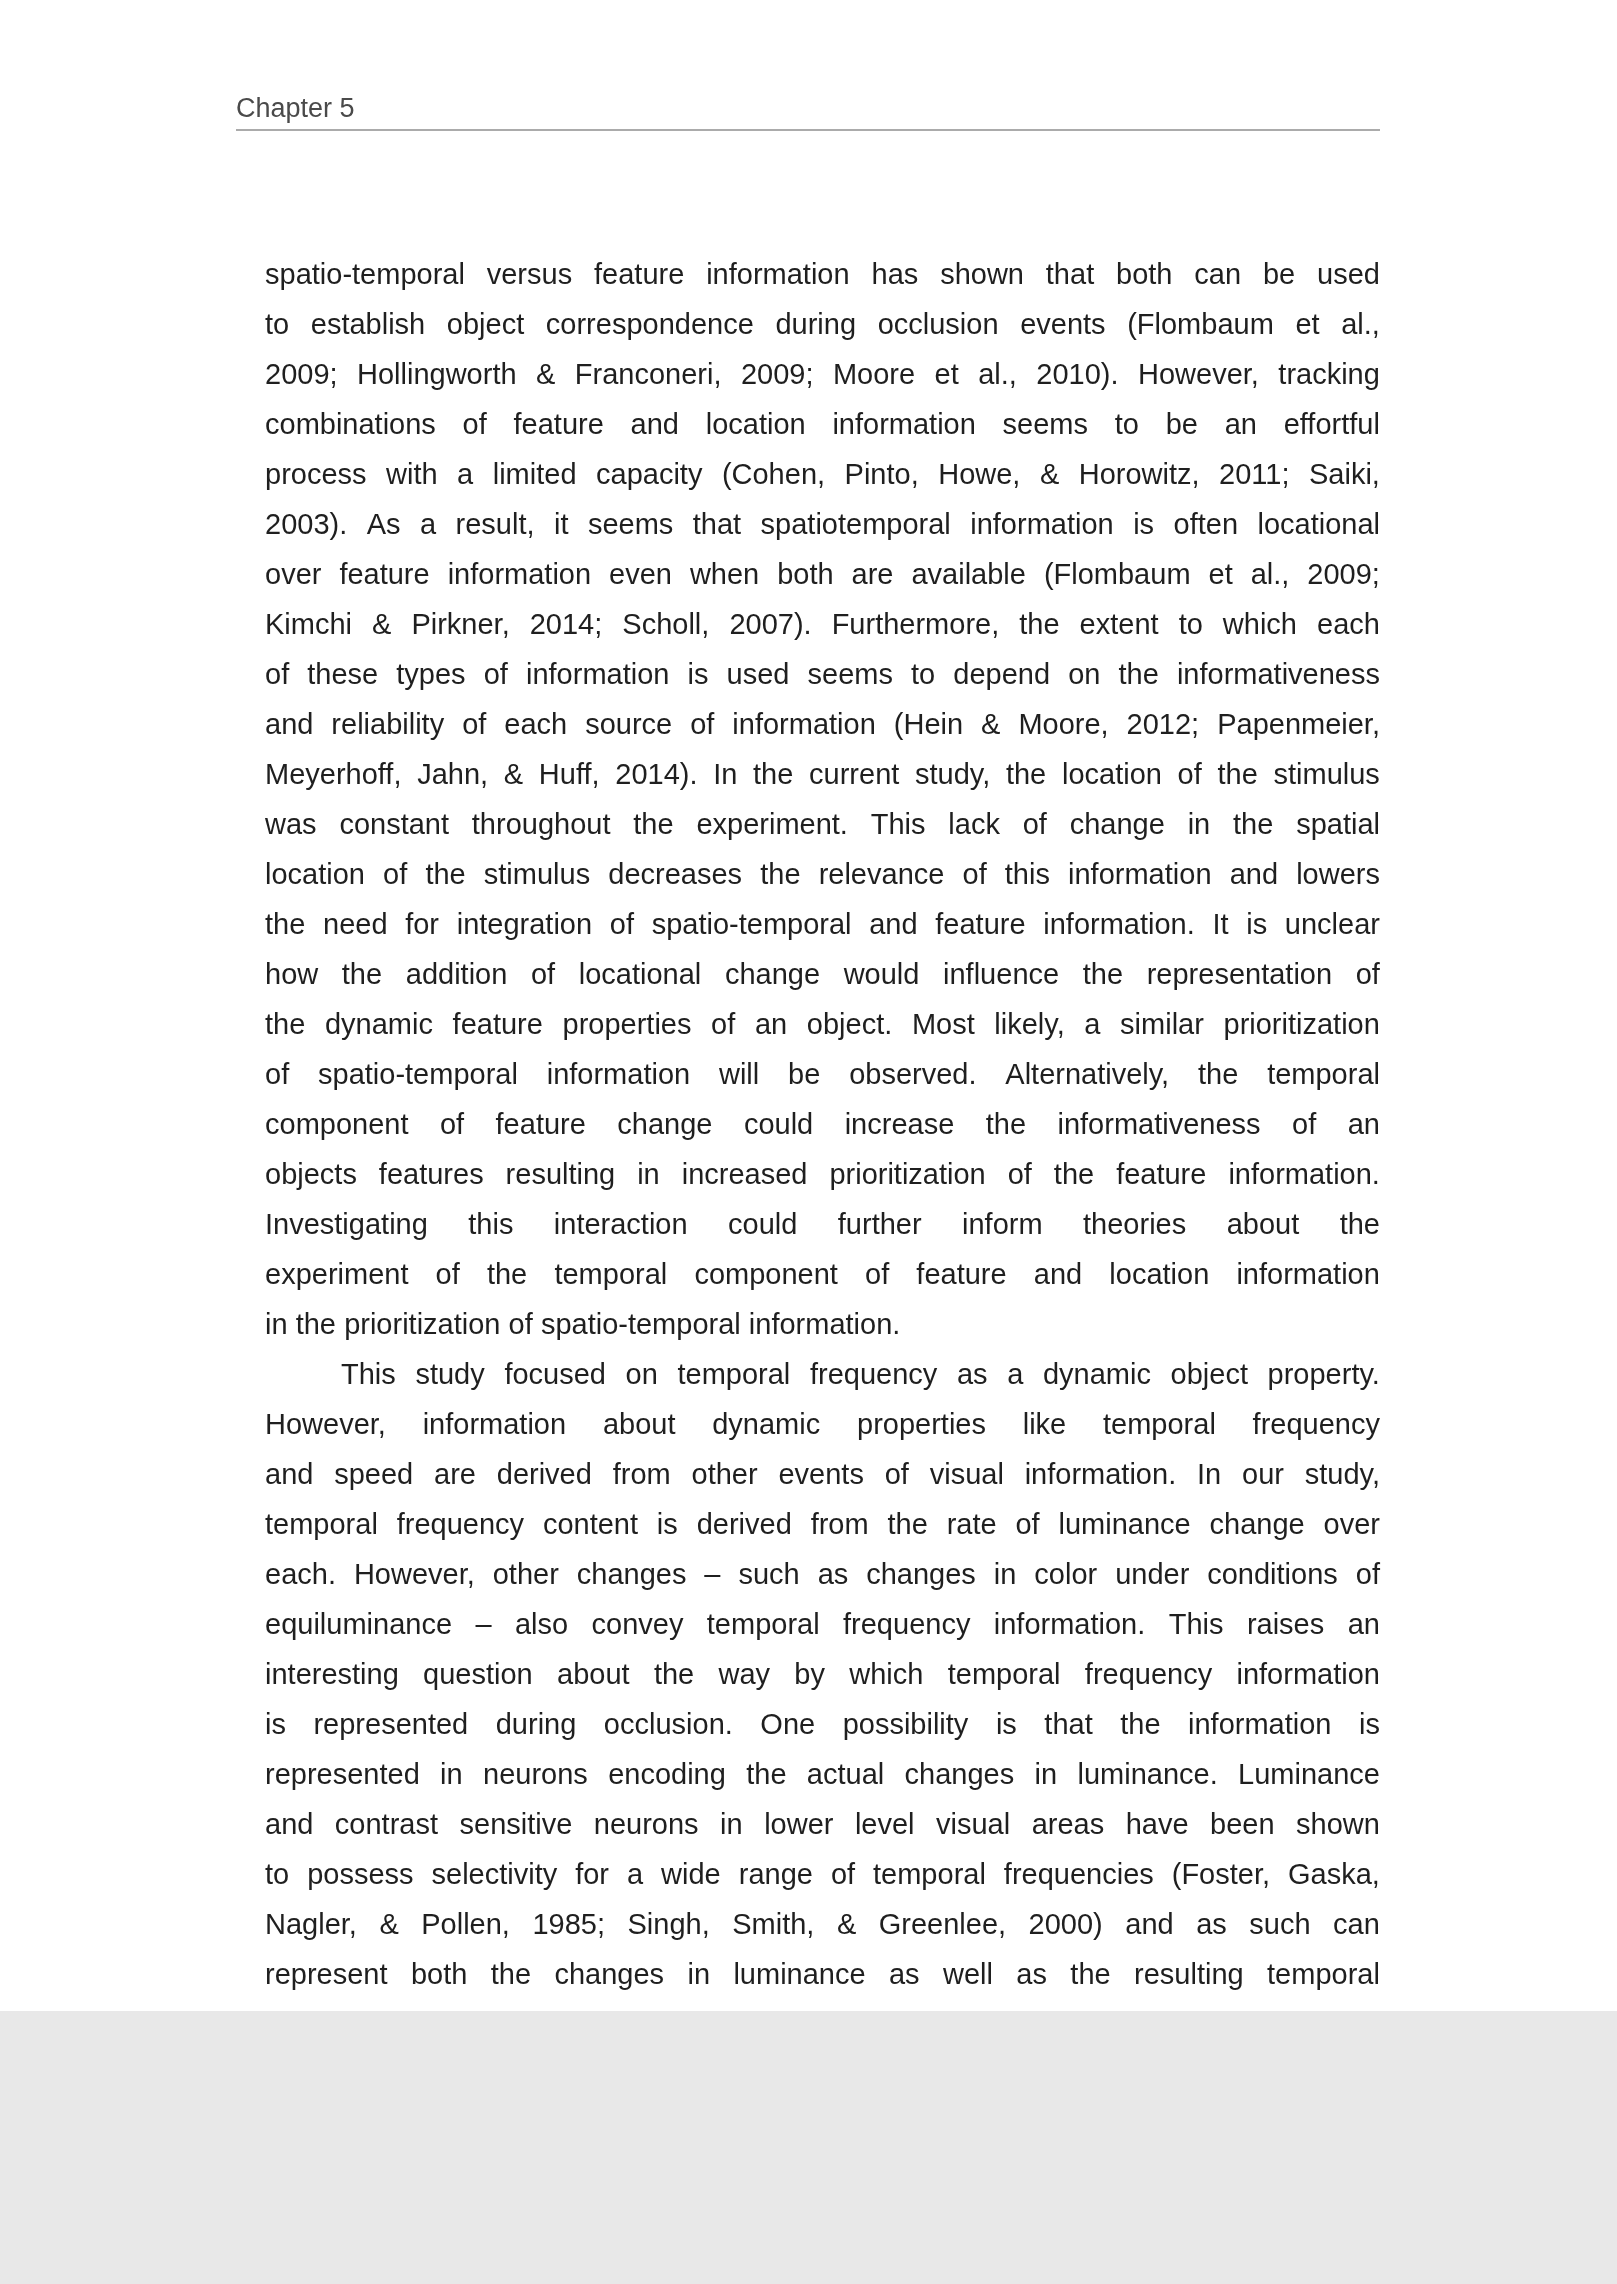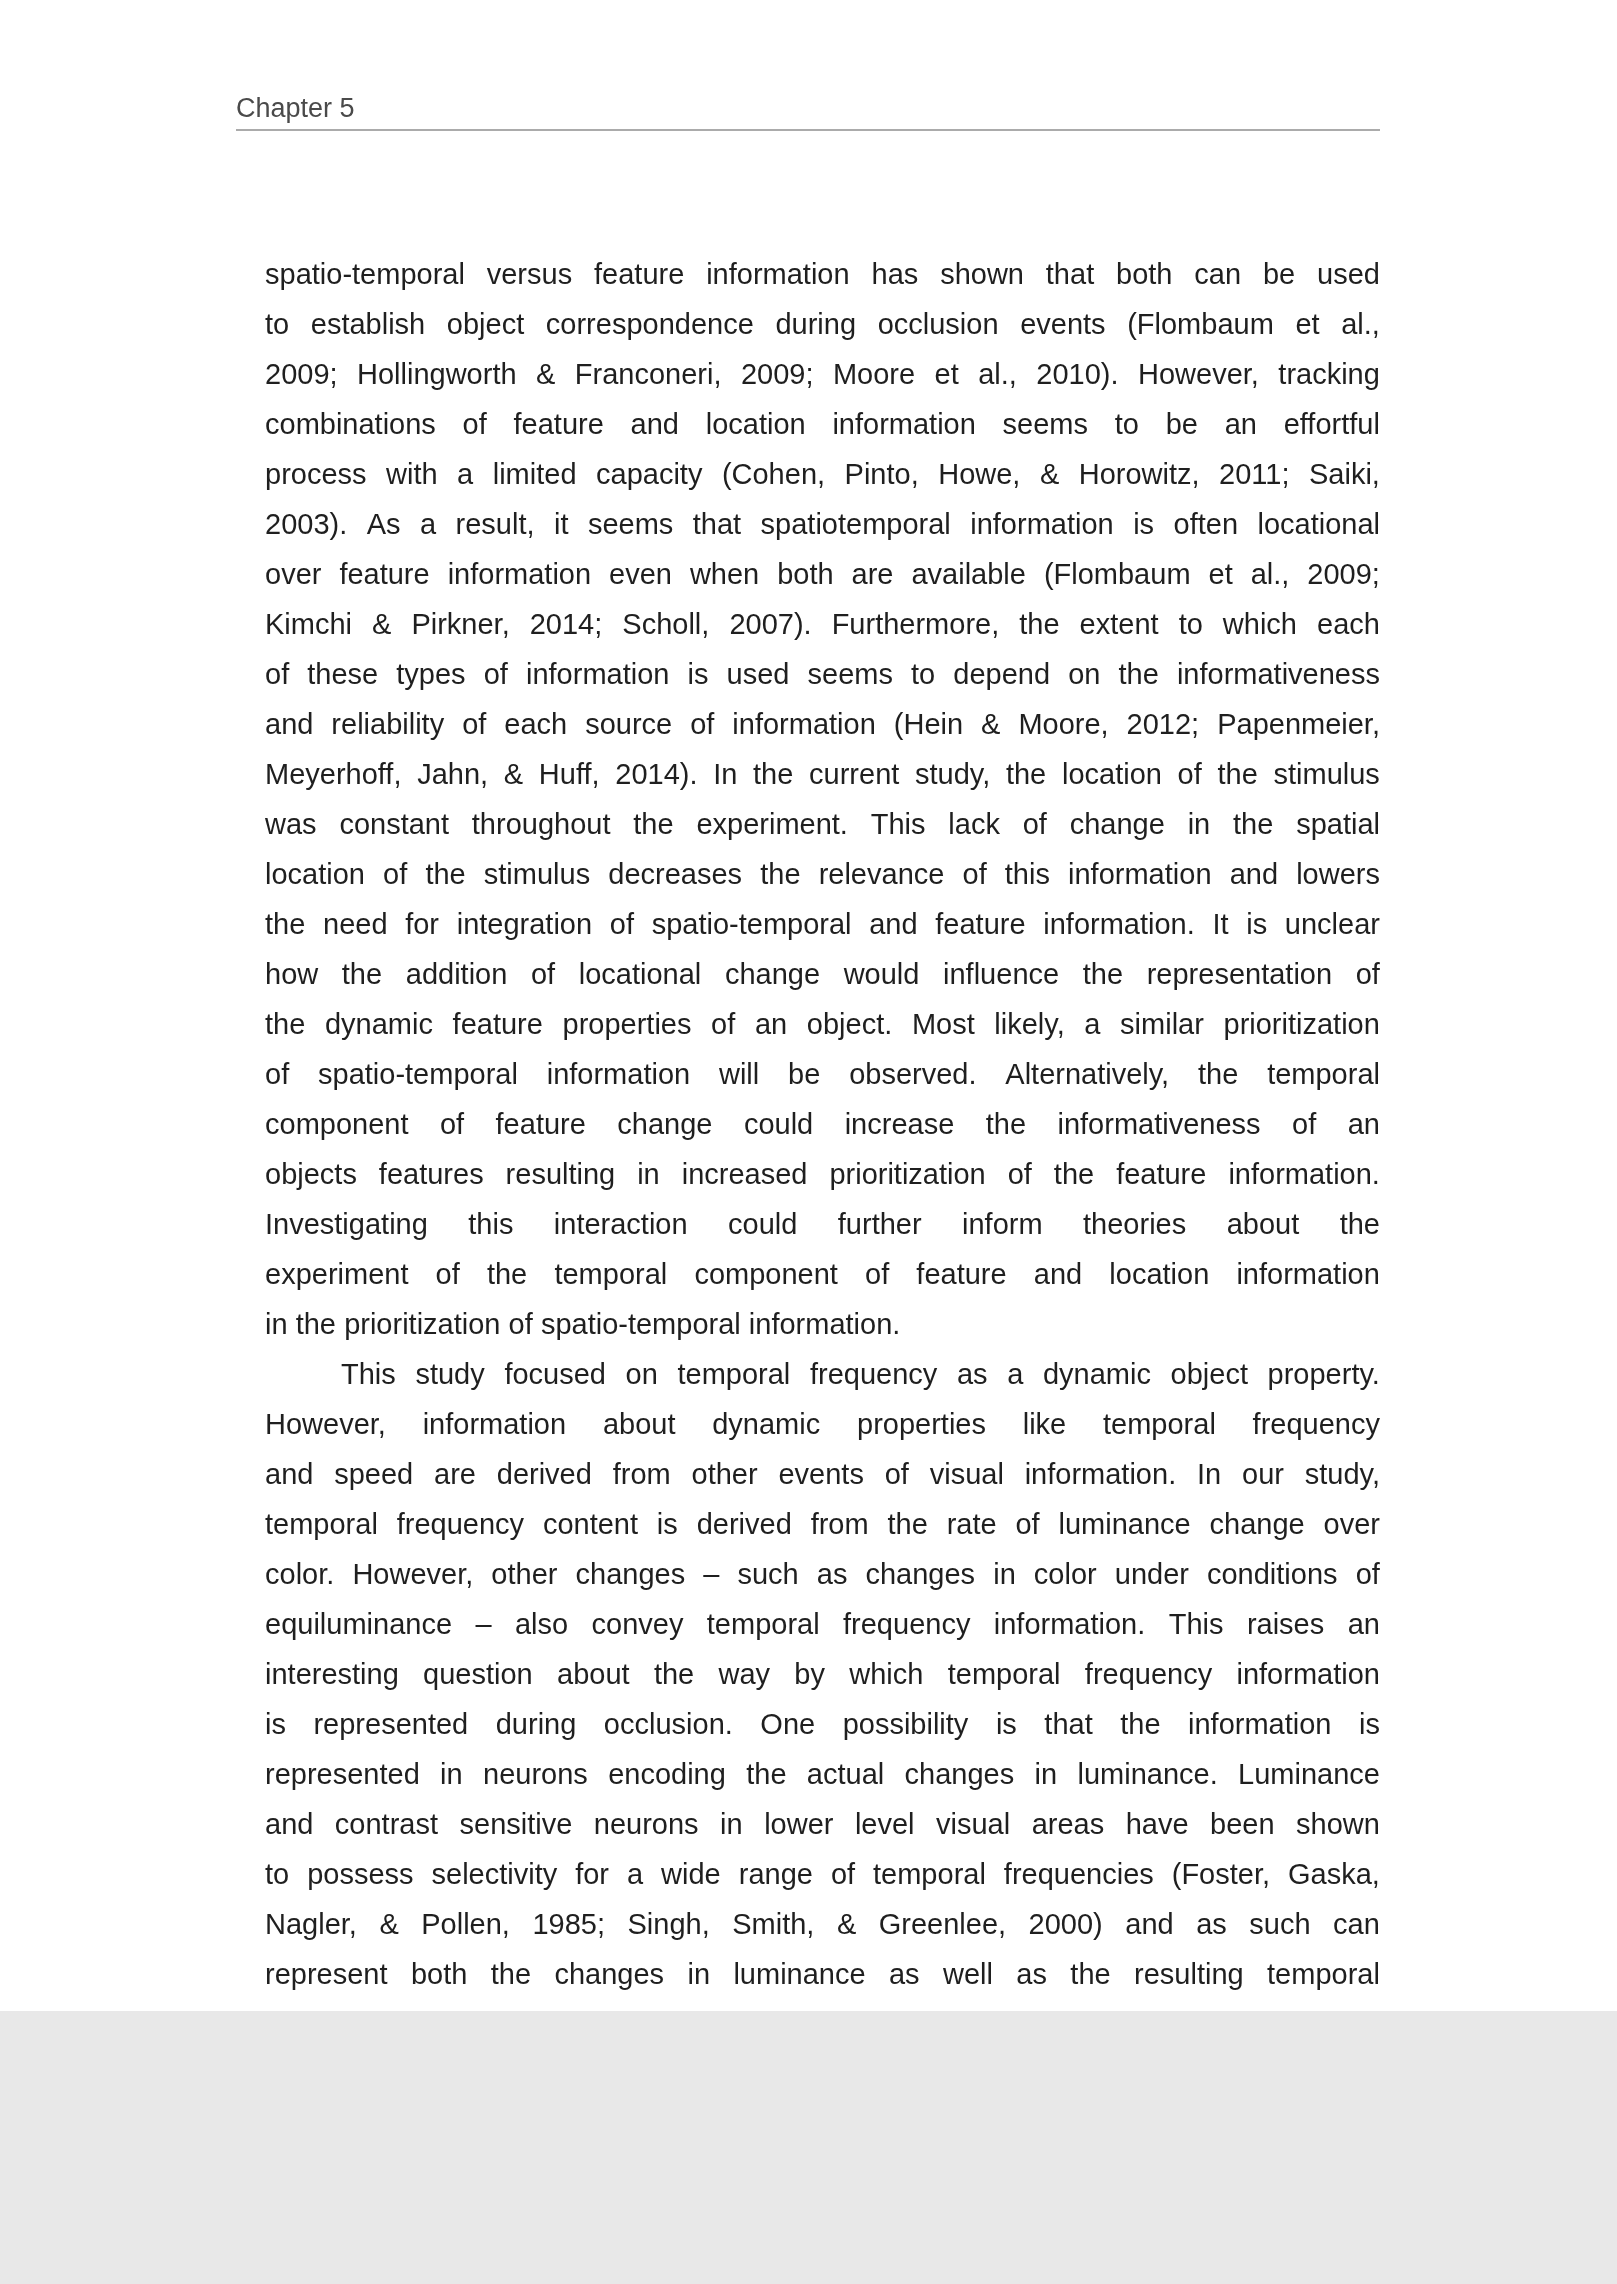--- a/index.html
+++ b/index.html
@@ -410,21 +410,21 @@
           <span>derived</span>
           <span>from</span>
           <span>the</span>
           <span>rate</span>
           <span>of</span>
           <span>luminance</span>
           <span>change</span>
           <span>over</span>
         </div>
         <div class="line">
-          <span>color.</span>
+          <span>each.</span>
           <span>However,</span>
           <span>other</span>
           <span>changes</span>
           <span>–</span>
           <span>such</span>
           <span>as</span>
           <span>changes</span>
           <span>in</span>
           <span>color</span>
           <span>under</span>

